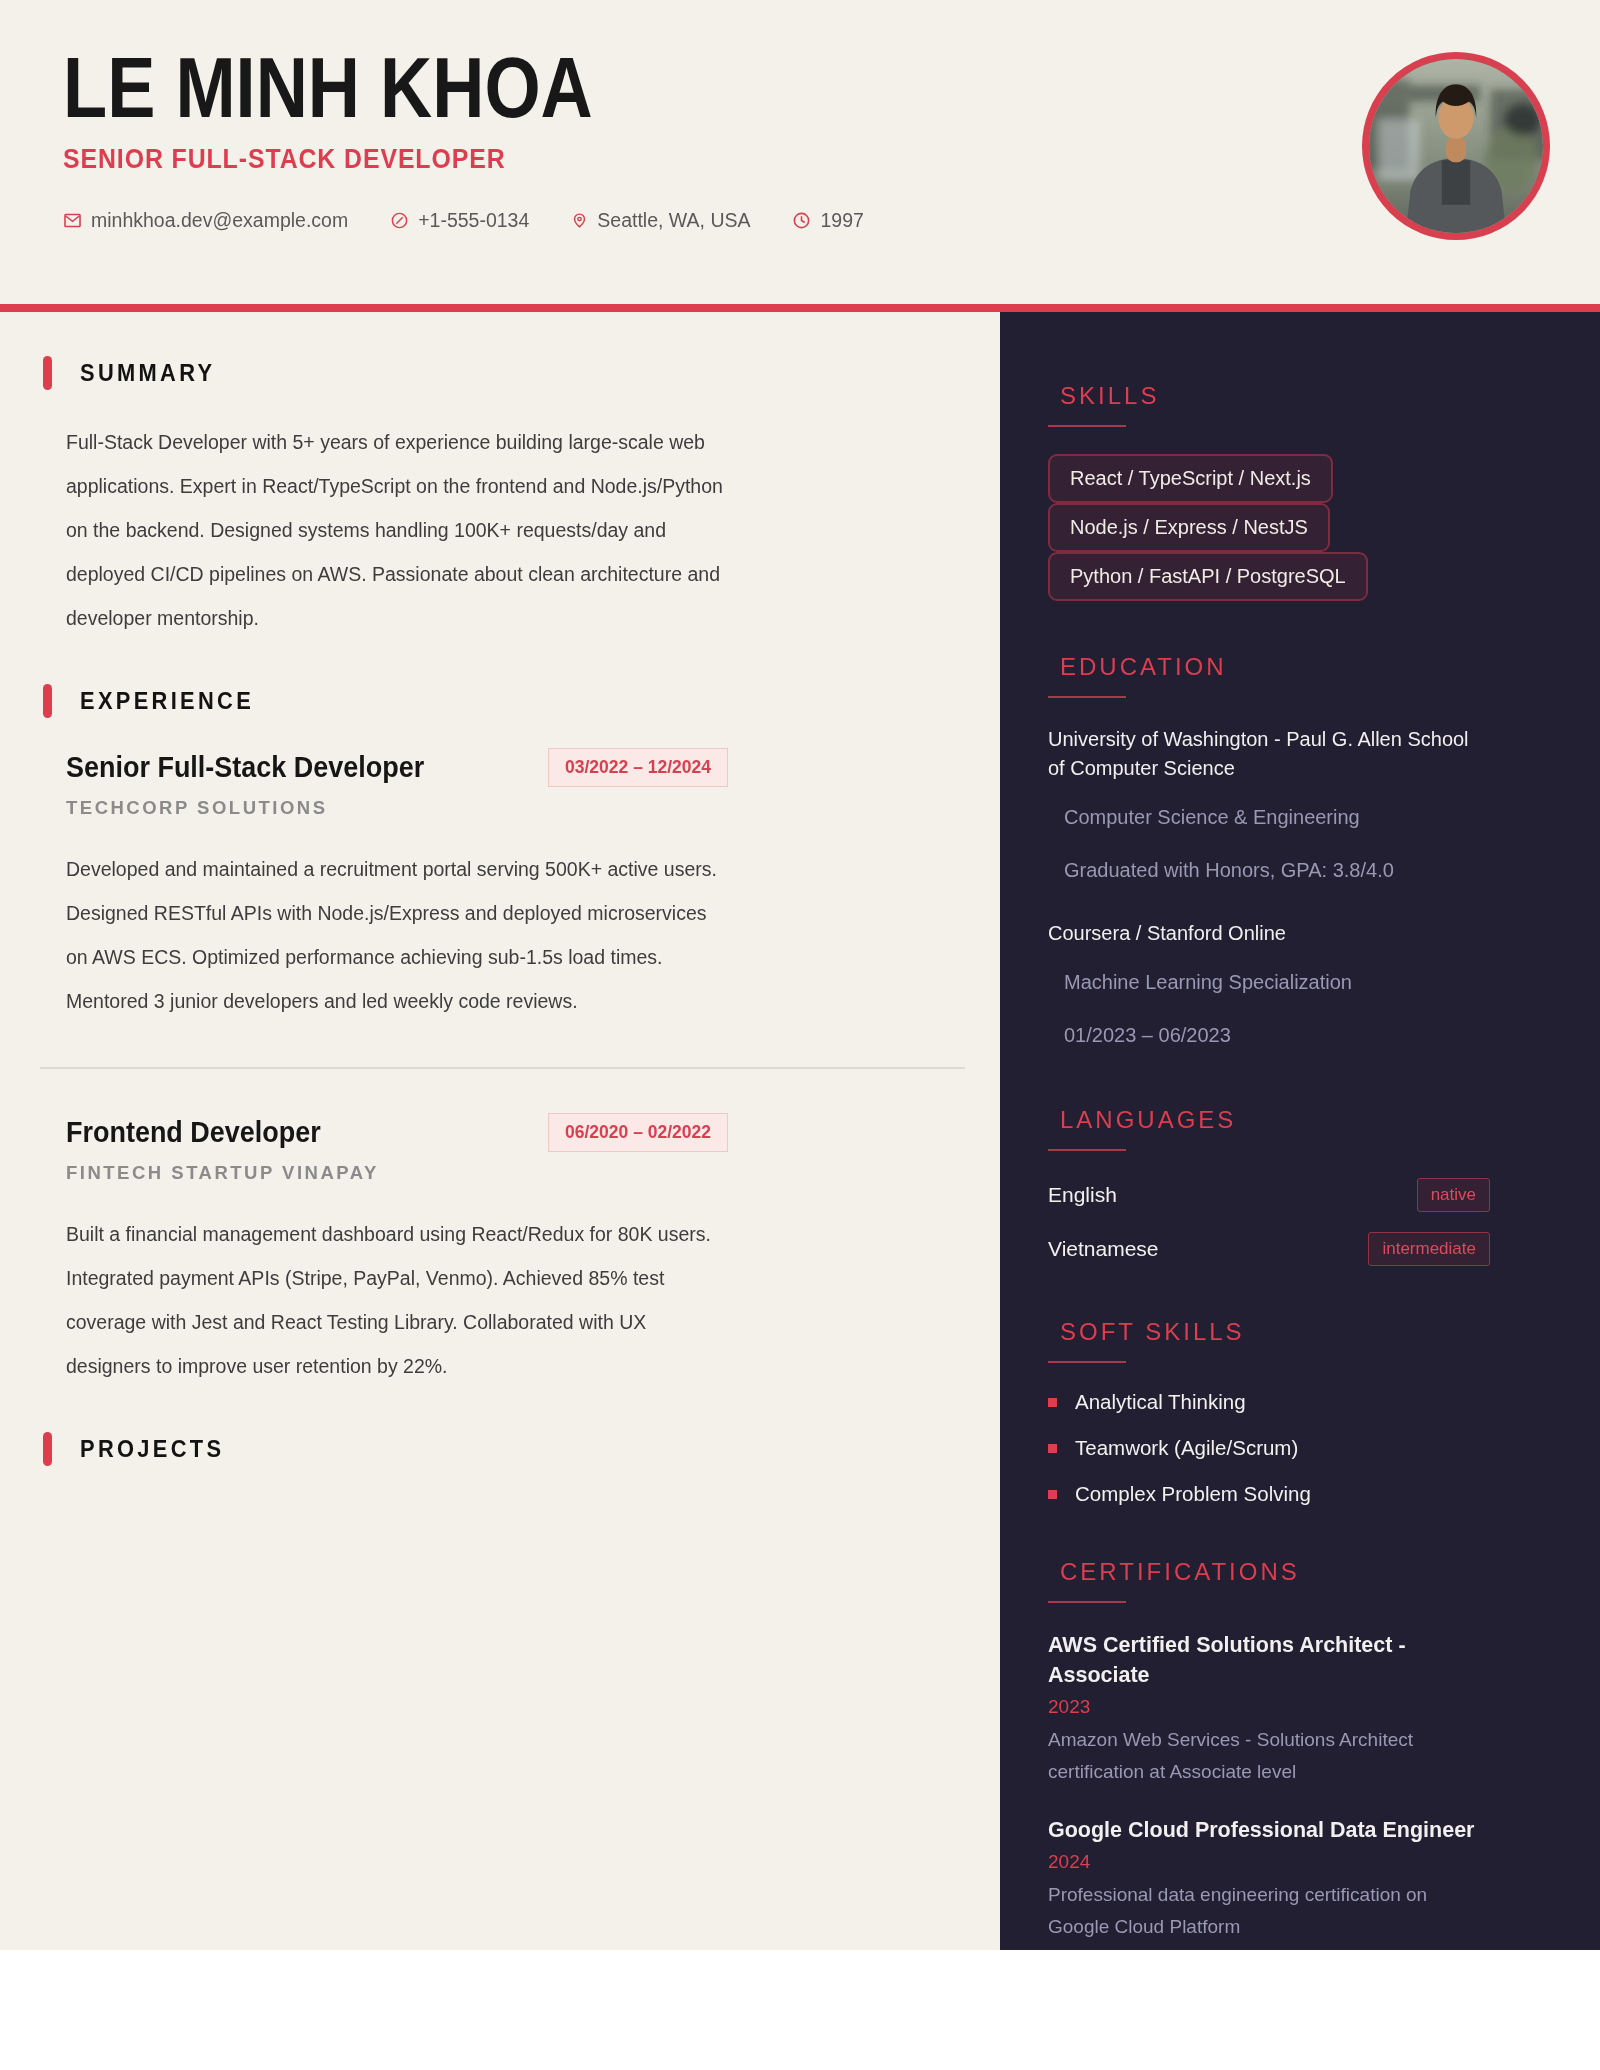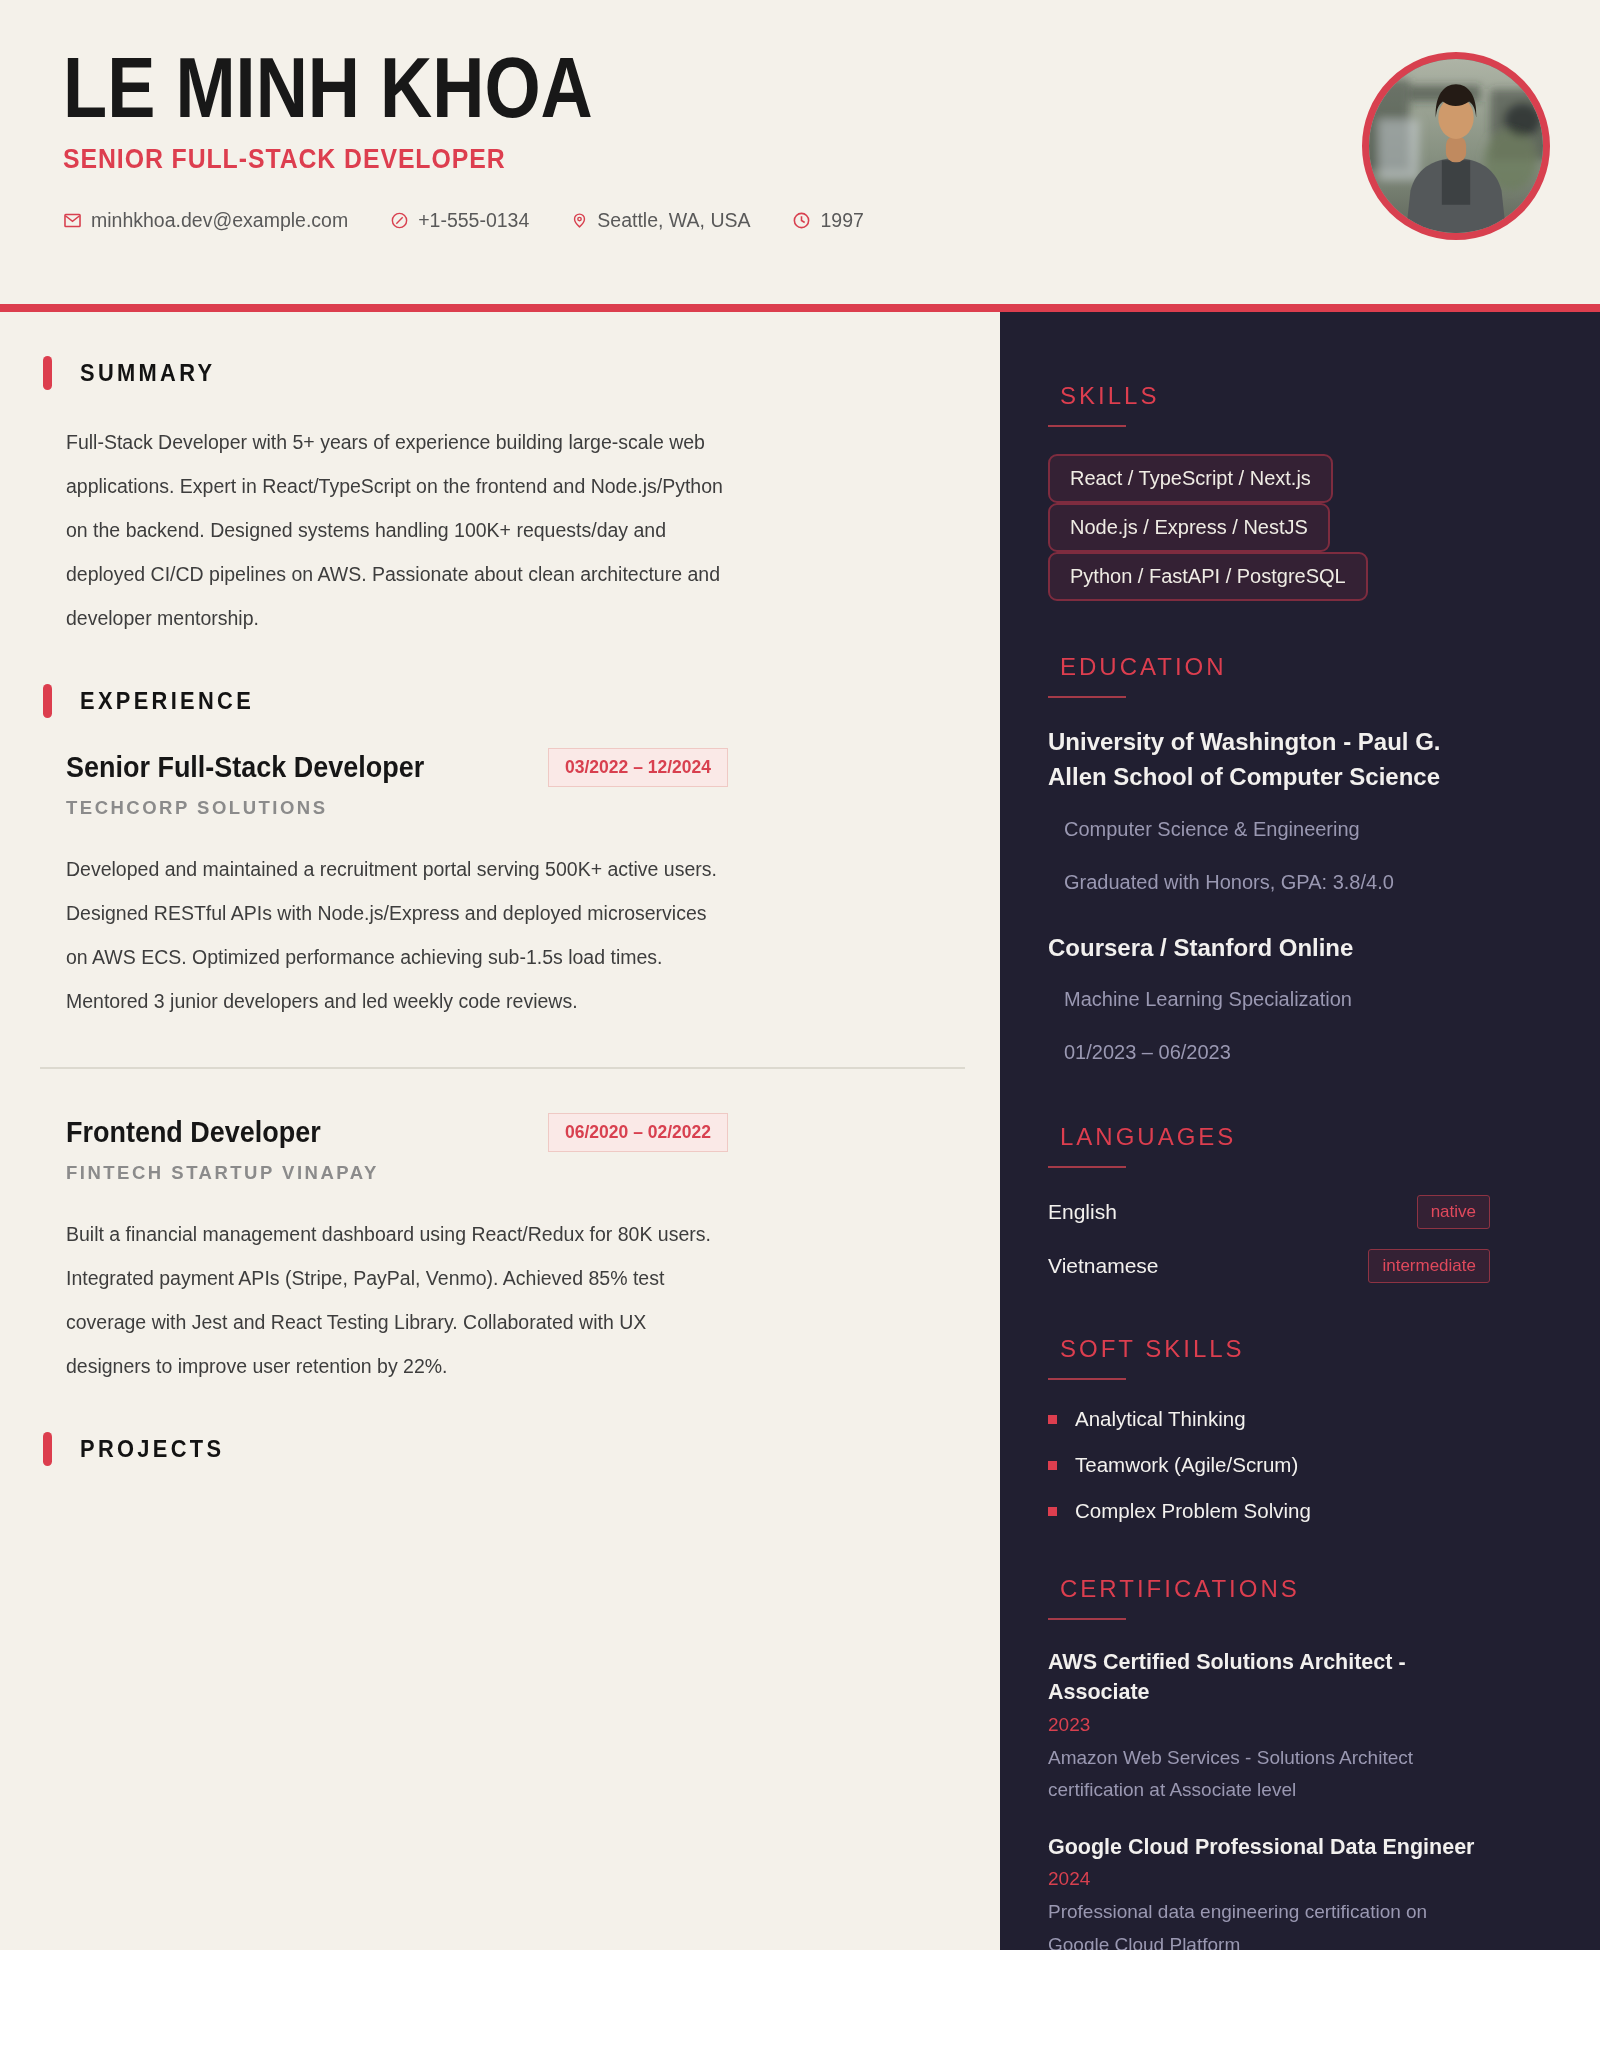--- a/index.html
+++ b/index.html
@@ -169,22 +169,22 @@
     font-size: 20px;
     color: #efece4;
     background: rgba(221, 62, 79, 0.10);
     border: 2px solid #7e2c3f;
     border-radius: 9px;
     padding: 11px 20px;
     margin-bottom: 0;
   }
   .edu-entry { margin-bottom: 30px; }
   .edu-school {
-    font-size: 24px;
-    font-weight: 700;
+    font-size: 20px;
+    font-weight: 400;
     color: #f2f0ee;
     line-height: 1.45;
     margin: 16px 0 8px 0;
   }
   .side-muted {
     font-size: 20px;
     color: #9a98b2;
     line-height: 1.85;
     margin: 16px;
   }

